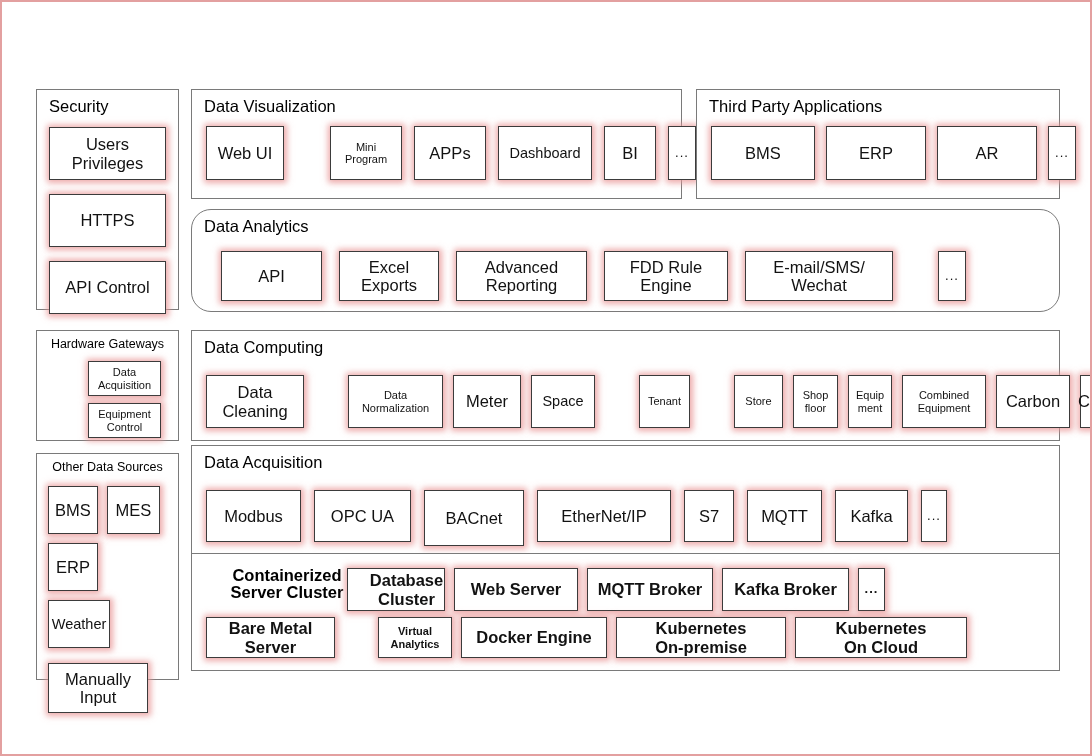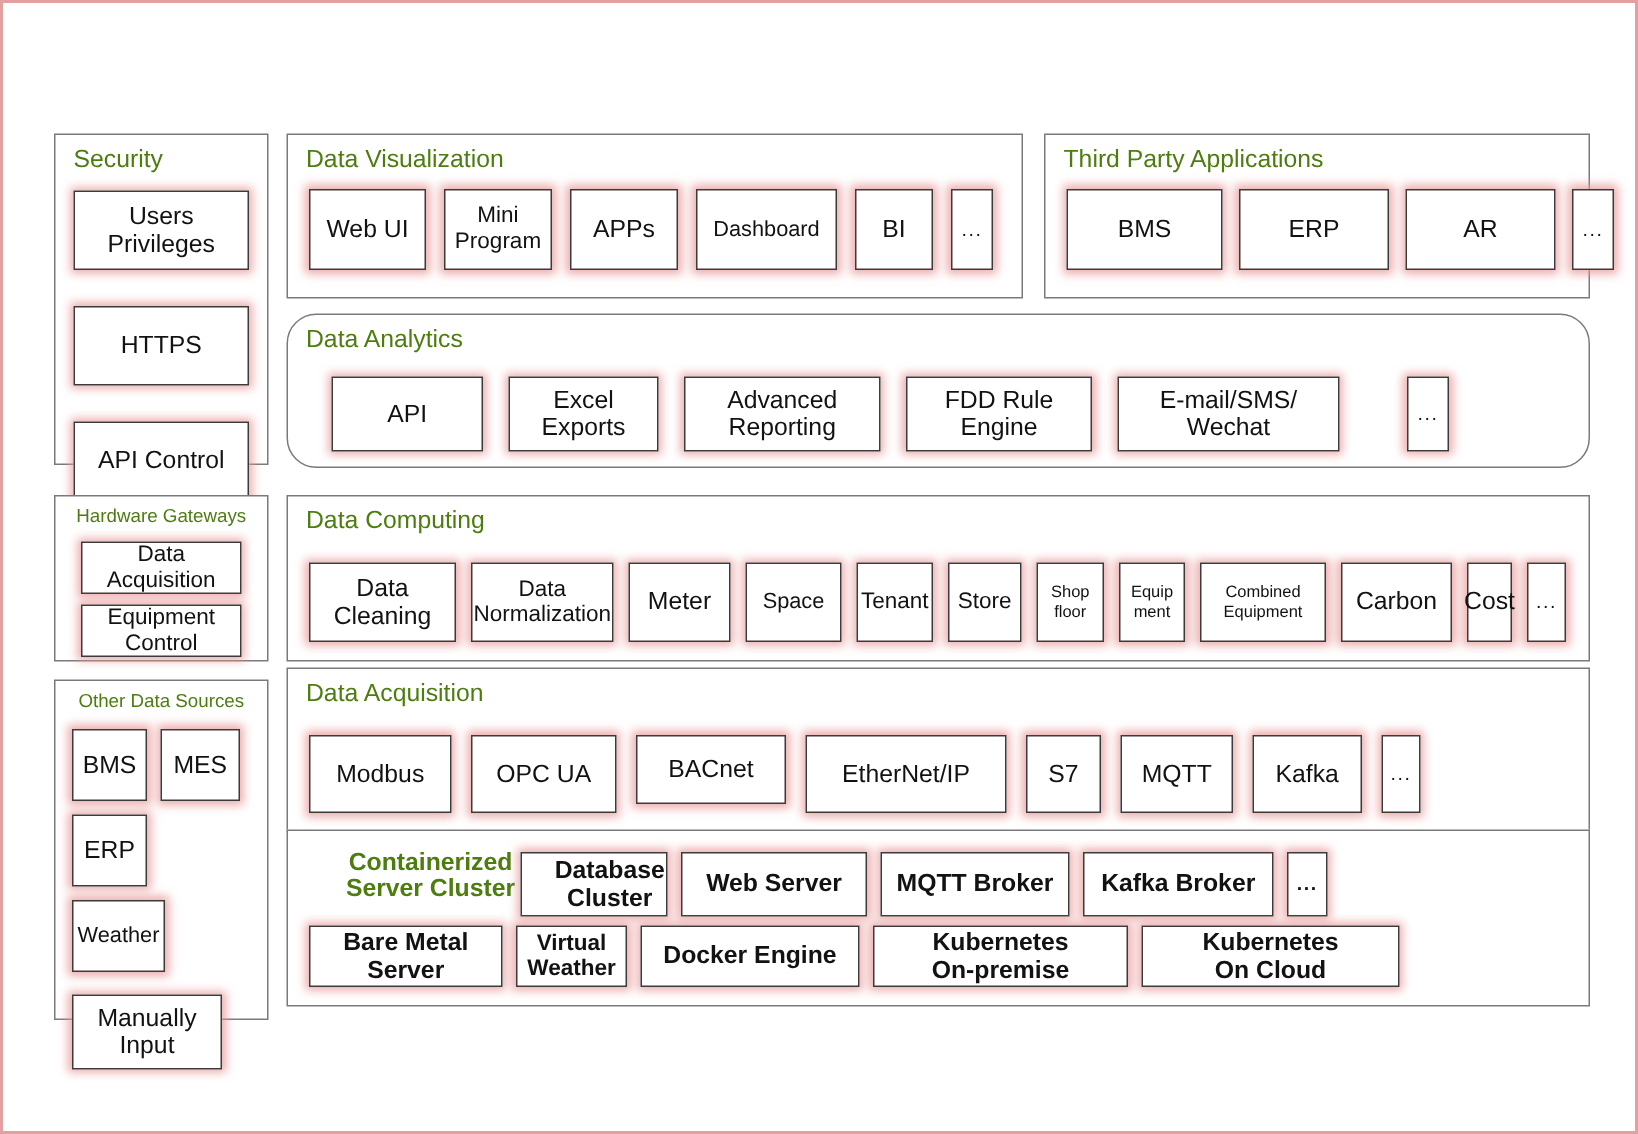--- a/index.html
+++ b/index.html
@@ -27,21 +27,21 @@
   
   .panel {
     position: absolute;
     box-sizing: border-box;
     background: #ffffff;
     border: 1.5px solid #7a7a7a;
   }
   .panel-title {
     font-size: 16.5px;
     line-height: 1.05;
-    color: #4d7c0f;
+    color: #000000;
     white-space: pre-line;
   }
   .panel-title.left {
     position: absolute;
     left: 12px;
     top: 8px;
   }
   .panel-title.center-small {
     display: block;
     text-align: center;
@@ -58,40 +58,40 @@
     display: flex;
     align-items: center;
     justify-content: center;
     text-align: center;
     line-height: 1.12;
     white-space: pre-line;
     font-size: 16.5px;
     color: #121212;
     padding: 0 3px;
   }
-  .node.sm   { font-size: 15px; }
+  .node.sm   { font-size: 11px; margin-left: 34px; }
   .node.xs   { font-size: 11px; }
   .node.md   { font-size: 14.5px; }
   .node.dots { font-size: 13px; letter-spacing: 1px; }
 
   
   .row {
     position: absolute;
     display: flex;
     align-items: flex-start;
   }
 
   
   .stack {
     position: absolute;
     left: 12px;
     right: 12px;
     display: flex;
     flex-direction: column;
-    gap: 24px;
+    gap: 14px;
   }
   .grid2 {
     position: absolute;
     left: 11px;
     right: 11px;
     display: flex;
     flex-wrap: wrap;
     gap: 9px;
   }
 </style>
@@ -192,21 +192,21 @@
       <div class="node" style="width:30px; height:53px;">Cost</div>
       <div class="node dots" style="width:26px; height:53px;">...</div>
     </div>
   </div>
 
   <div class="panel" style="left:189px; top:443px; width:869px; height:110px;">
     <div class="panel-title left">Data Acquisition</div>
     <div class="row" style="left:14px; top:44px; gap:13px;">
       <div class="node" style="width:95px; height:52px;">Modbus</div>
       <div class="node" style="width:97px; height:52px;">OPC UA</div>
-      <div class="node" style="width:100px; height:46px;">BACnet</div>
+      <div class="node" style="width:100px; height:56px;">BACnet</div>
       <div class="node" style="width:134px; height:52px;">EtherNet/IP</div>
       <div class="node" style="width:50px; height:52px;">S7</div>
       <div class="node" style="width:75px; height:52px;">MQTT</div>
       <div class="node" style="width:73px; height:52px;">Kafka</div>
       <div class="node dots" style="width:26px; height:52px;">...</div>
     </div>
   </div>
 
   <div class="panel" style="left:189px; top:551px; width:869px; height:118px;font-weight:bold;">
     <div class="panel-title" style="position:absolute; left:20px; top:13px; text-align:center; width:150px;">Containerized
@@ -218,21 +218,21 @@
       <div class="node" style="width:124px; height:43px;">Web Server</div>
       <div class="node" style="width:126px; height:43px;">MQTT Broker</div>
       <div class="node" style="width:127px; height:43px;">Kafka  Broker</div>
       <div class="node dots" style="width:27px; height:43px;">...</div>
     </div>
 
     <div class="row" style="left:14px; top:63px; gap:9px;">
       <div class="node" style="width:129px; height:41px;">Bare Metal
 Server</div>
       <div class="node sm" style="width:74px; height:41px;">Virtual
-Weather</div>
+Analytics</div>
       <div class="node" style="width:146px; height:41px;">Docker Engine</div>
       <div class="node" style="width:170px; height:41px;">Kubernetes
 On-premise</div>
       <div class="node" style="width:172px; height:41px;">Kubernetes
 On Cloud</div>
     </div>
   </div>
 
 </div>
 

